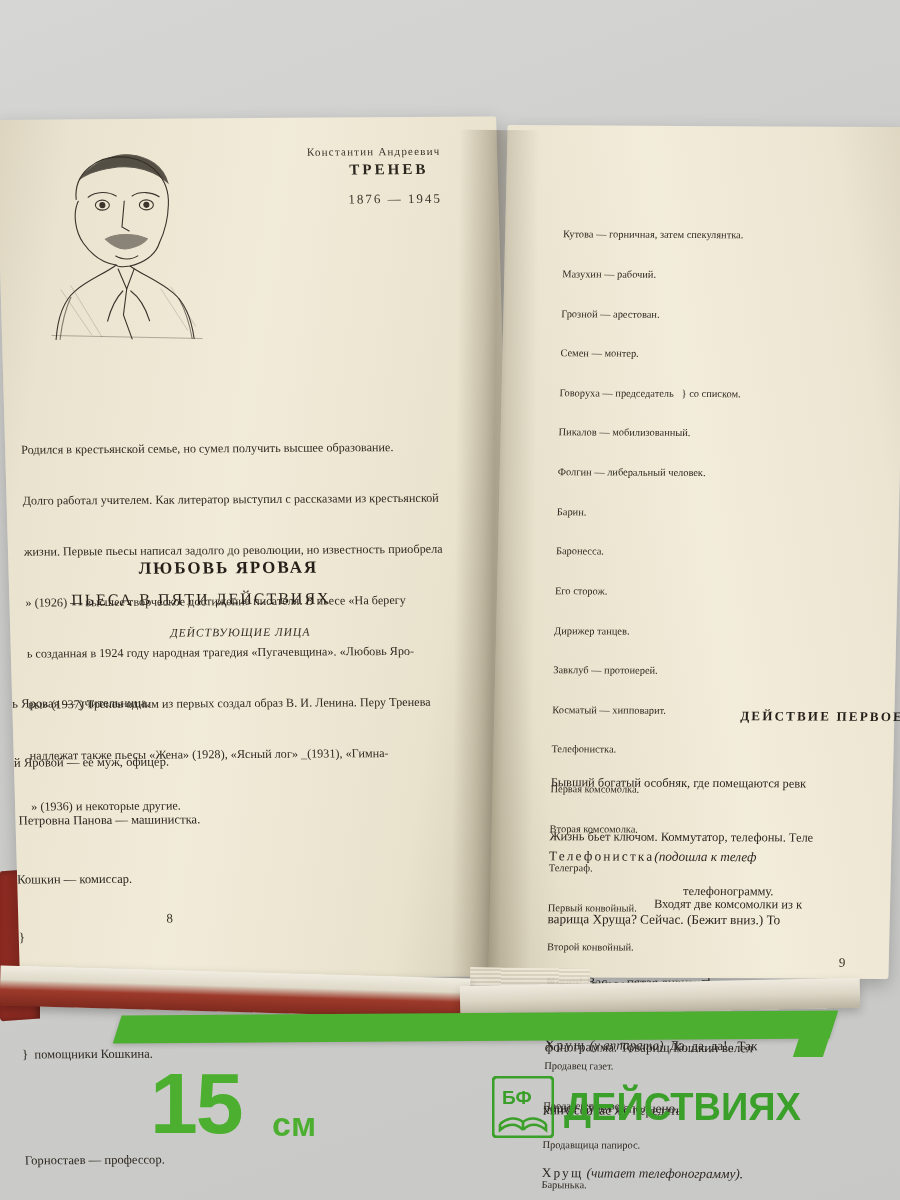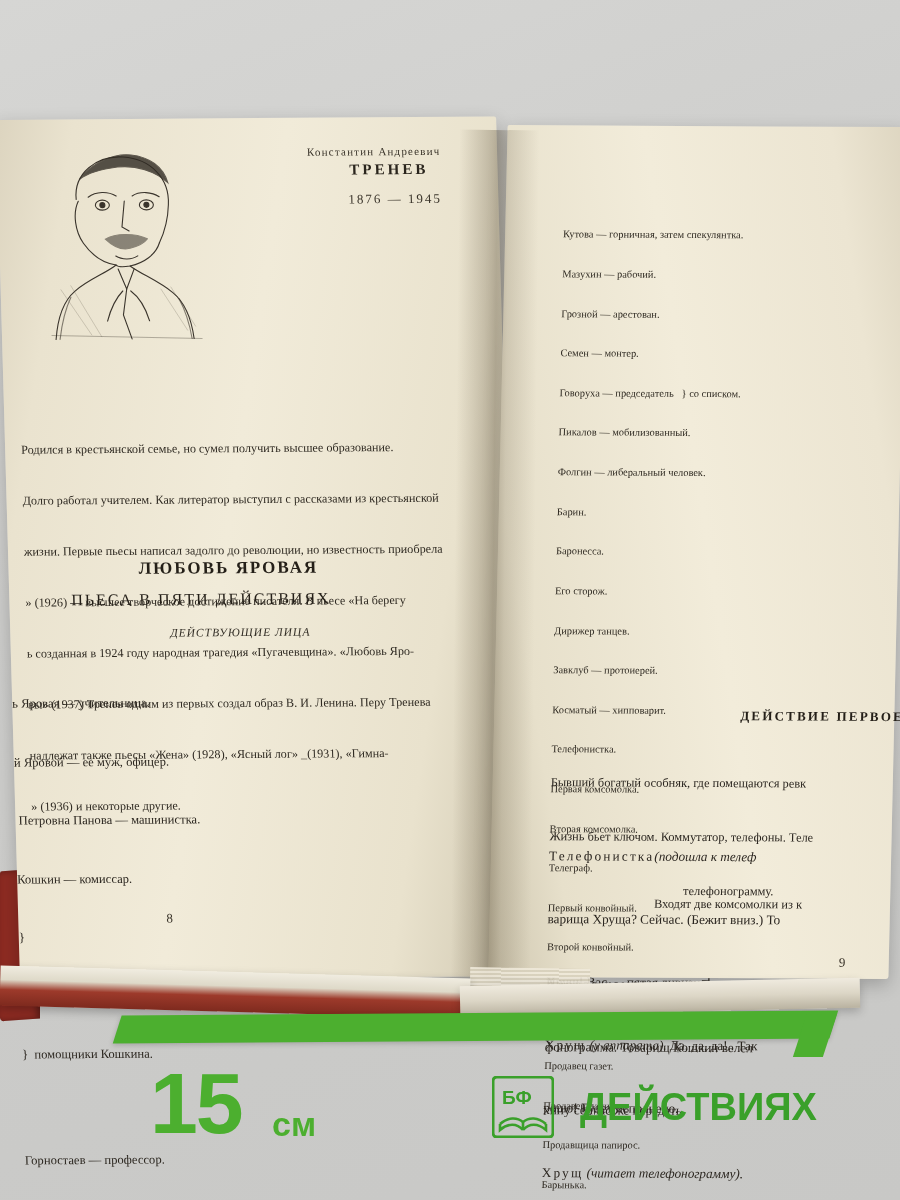--- a/index.html
+++ b/index.html
@@ -244,21 +244,21 @@
     font-family: "Liberation Sans", sans-serif;
   }
 
   
   .logo {
     position: absolute;
     left: 492px;
     top: 1076px;
     display: flex;
     align-items: center;
-    gap: 26px;
+    gap: 10px;
   }
   .logo-mark {
     width: 62px;
     height: 62px;
     position: relative;
   }
   .logo-text {
     font-size: 38px;
     font-weight: bold;
     color: #3aa02a;

